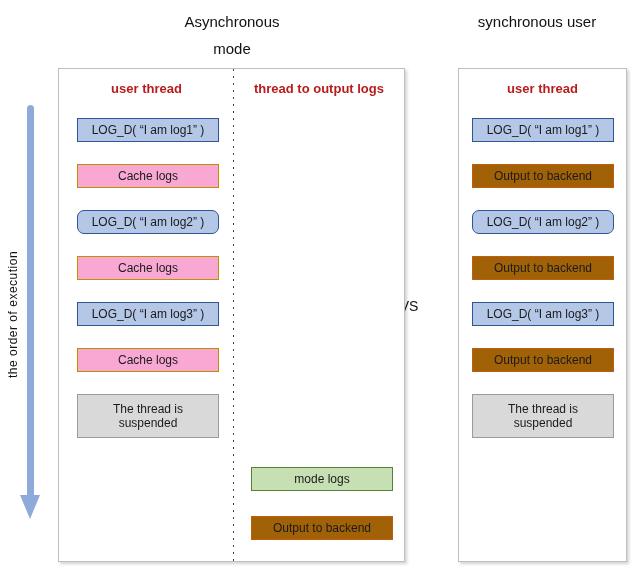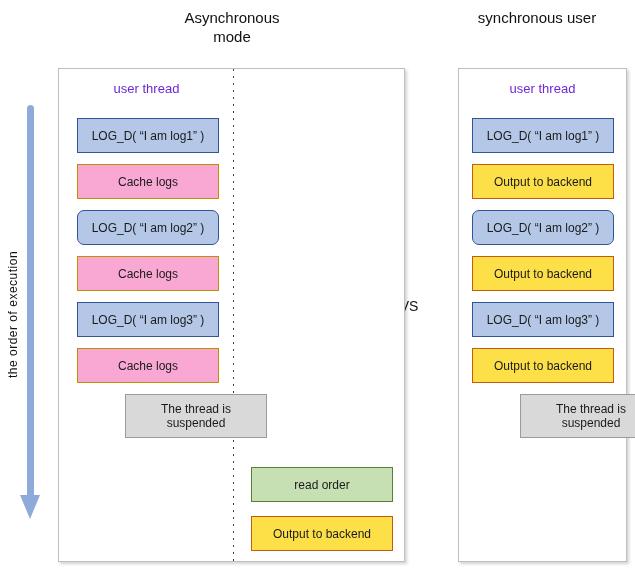--- a/index.html
+++ b/index.html
@@ -2,61 +2,61 @@
 <html><head>
 <meta charset="utf-8">
 <style>
   html,body{margin:0;padding:0;}
   body{
     width:635px;height:573px;position:relative;background:#ffffff;
     font-family:"Liberation Sans",sans-serif;color:#1a1a1a;overflow:hidden;
   }
   .title{
     position:absolute;top:8px;width:130px;text-align:center;
-    font-size:15px;line-height:19px;color:#111;
+    font-size:15px;line-height:27px;color:#111;
   }
   #title-async{left:167px;}
   #title-sync{left:472px;}
   .vs{
     position:absolute;left:389px;top:298px;width:40px;text-align:center;
     font-size:14px;color:#111;
   }
   .panel{
     position:absolute;top:68px;height:494px;background:#ffffff;
     border:1px solid #bfbfbf;box-sizing:border-box;
     box-shadow:2px 2px 3px rgba(0,0,0,0.18);
   }
   #panel-async{left:58px;width:347px;}
   #panel-sync{left:458px;width:169px;}
   .col-header{
-    position:absolute;top:12px;text-align:center;font-size:13px;color:#6d28d9;
+    position:absolute;top:12px;text-align:center;font-size:13px;color:#b91c1c;font-weight:bold;
   }
   #hdr-async-user{left:0;width:175px;}
   #hdr-async-output{left:175px;width:170px;}
   #hdr-sync-user{left:0;width:167px;}
   .divider-dotted{
     position:absolute;left:174px;top:0;width:1px;height:492px;
     background-image:repeating-linear-gradient(to bottom,#3f3f3f 0 2px,transparent 2px 7px);
   }
   .box{
-    position:absolute;width:142px;height:35px;box-sizing:border-box;
+    position:absolute;width:142px;height:24px;box-sizing:border-box;
     display:flex;align-items:center;justify-content:center;text-align:center;
     font-size:12px;line-height:14px;color:#1a1a1a;border:1.5px solid;
   }
   .box.blue  {background:#b4c7e7;border-color:#2f5597;}
   .box.yellow{background:#f9a8d4;border-color:#bf9000;}
-  .box.orange{background:#fde047;border-color:#c55a11;}
+  .box.orange{background:#a16207;border-color:#c55a11;}
   .box.green {background:#c6e0b4;border-color:#538135;}
   .box.gray  {background:#d9d9d9;border-color:#9a9a9a;height:44px;padding:0 20px;}
   
   .c1{left:18px;}            
   .c2{left:192px;}           
   .c3{left:13px;}            
   .r0{top:49px;} .r1{top:95px;} .r2{top:141px;border-radius:7px;} .r3{top:187px;}
-  .r4{top:233px;} .r5{top:279px;} .r6{top:325px;margin-left:48px;}
+  .r4{top:233px;} .r5{top:279px;} .r6{top:325px;}
   .rb0{top:398px;} .rb1{top:447px;}
   
   .arrow-line{
     position:absolute;left:27px;top:105px;width:7px;height:392px;
     background:#8eaadb;border-radius:4px 4px 0 0;
   }
   .arrow-head{
     position:absolute;left:20px;top:495px;width:0;height:0;
     border-left:10.5px solid transparent;border-right:10.5px solid transparent;
     border-top:24px solid #8eaadb;
@@ -74,30 +74,31 @@
 <div class="title" id="title-sync">synchronous user</div>
 <div class="vs">VS</div>
 
 <div class="axis-label">the order of execution</div>
 <div class="arrow-line"></div>
 <div class="arrow-head"></div>
 
 <div class="panel" id="panel-async">
   <div class="divider-dotted"></div>
   <div class="col-header" id="hdr-async-user">user thread</div>
+  <div class="col-header" id="hdr-async-output">thread to output logs</div>
 
   <div class="box blue c1 r0">LOG_D( “I am log1” )</div>
   <div class="box yellow c1 r1">Cache logs</div>
   <div class="box blue c1 r2">LOG_D( “I am log2” )</div>
   <div class="box yellow c1 r3">Cache logs</div>
   <div class="box blue c1 r4">LOG_D( “I am log3” )</div>
   <div class="box yellow c1 r5">Cache logs</div>
   <div class="box gray c1 r6">The thread is suspended</div>
 
-  <div class="box green c2 rb0">read order</div>
+  <div class="box green c2 rb0">mode logs</div>
   <div class="box orange c2 rb1">Output to backend</div>
 </div>
 
 <div class="panel" id="panel-sync">
   <div class="col-header" id="hdr-sync-user">user thread</div>
 
   <div class="box blue c3 r0">LOG_D( “I am log1” )</div>
   <div class="box orange c3 r1">Output to backend</div>
   <div class="box blue c3 r2">LOG_D( “I am log2” )</div>
   <div class="box orange c3 r3">Output to backend</div>

